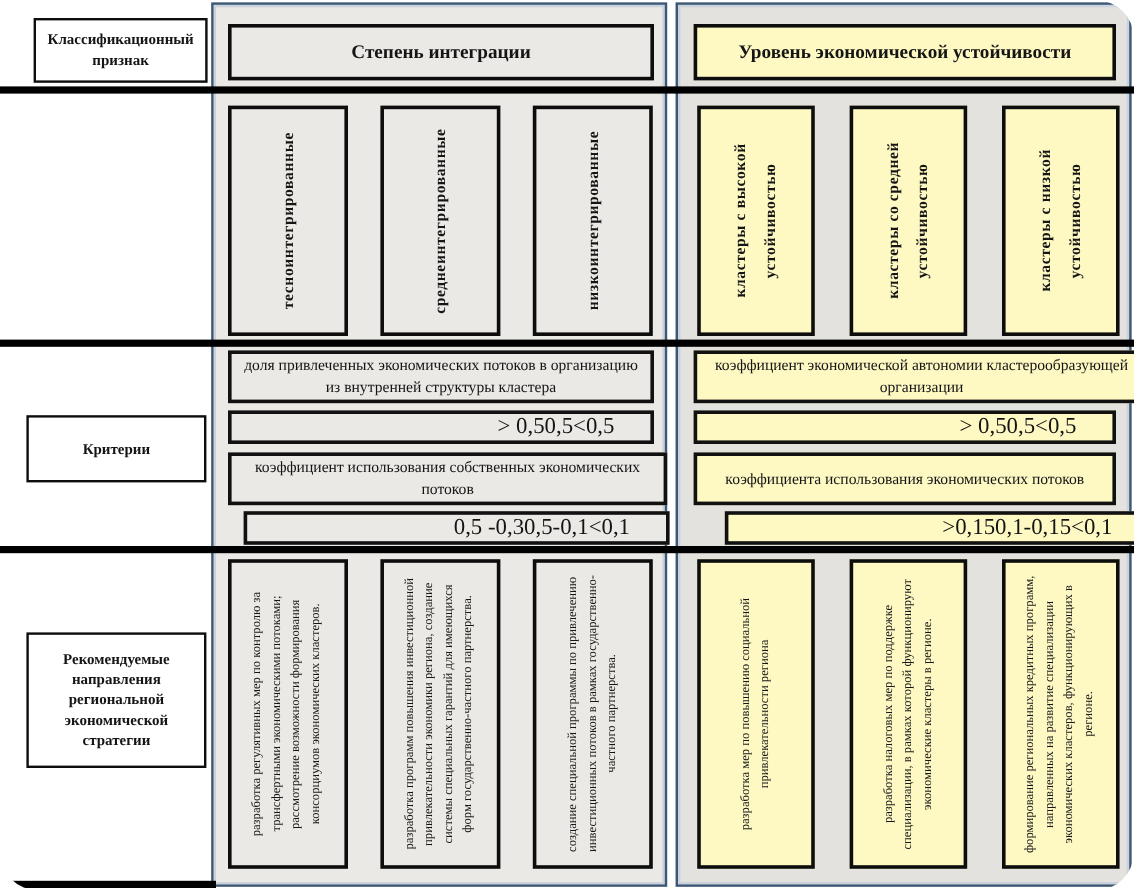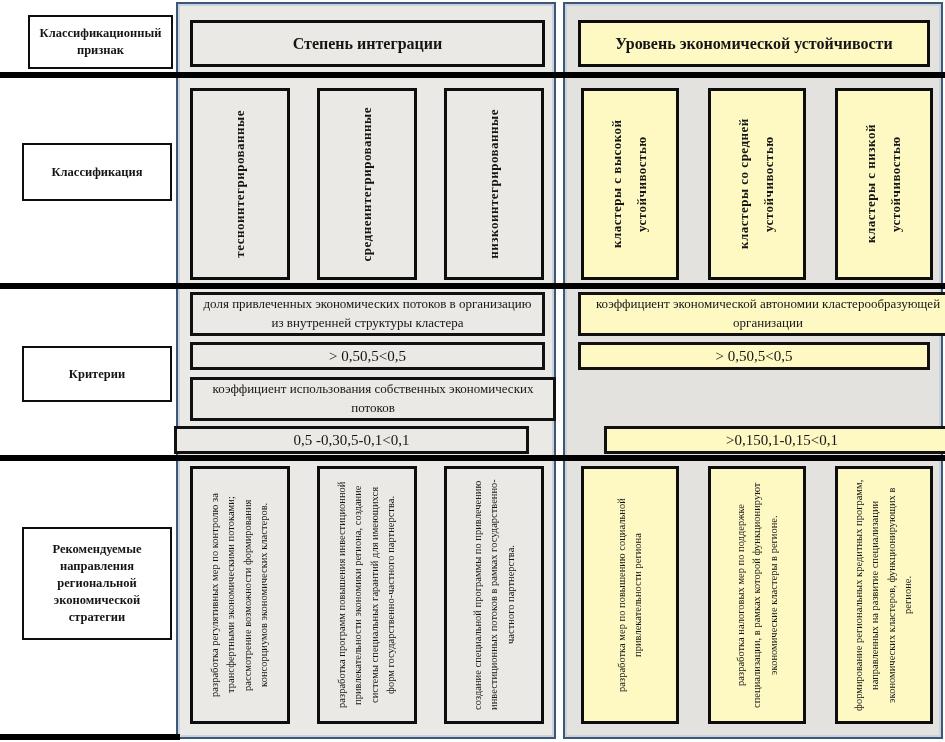--- a/index.html
+++ b/index.html
@@ -1,18 +1,18 @@
 <!DOCTYPE html>
 <html><head>
 <meta charset="utf-8">
 <style>
   html,body{margin:0;padding:0;background:#fff;}
   .canvas{
     position:relative;width:945px;height:742px;background:#fff;overflow:hidden;
-    font-family:"Liberation Serif","DejaVu Serif",serif;color:#151515;
+    font-family:"Liberation Serif","DejaVu Serif",serif;color:#151515;border-radius:32px;
   }
   
   .panel{
     position:absolute;top:2px;height:733px;
     border:2px solid #3b5876;
     box-shadow:inset 0 0 0 2px #c9d2dd;
   }
   .panel.p1{left:176px;width:376px;background:#ebe9e5;}
   .panel.p2{left:563px;width:376px;background:#e3e2de;}
   
@@ -20,21 +20,21 @@
   .hline.short{width:180px;}
   
   .box{position:absolute;display:flex;align-items:center;justify-content:center;
        text-align:center;z-index:6;box-sizing:border-box;}
   .lbox{border:2px solid #0d0d0d;background:#fff;font-weight:bold;font-size:12.5px;line-height:1.35;padding:2px 6px;}
   .hdr{border:3px solid #0d0d0d;font-weight:bold;font-size:16px;}
   .p1fill{background:#ebe9e5;}
   .p2fill{background:#fef9c3;}
   .cls{border:3px solid #0d0d0d;font-weight:bold;font-size:13px;}
   .crit{border:3px solid #111;font-size:13px;line-height:1.45;padding:2px 4px;}
-  .vals{border:3px solid #111;font-size:15px;justify-content:center;padding:0 30px;z-index:6;position:absolute;display:flex;align-items:center;box-sizing:border-box;}
+  .vals{border:3px solid #111;font-size:19px;justify-content:flex-end;padding:0 30px;z-index:6;position:absolute;display:flex;align-items:center;box-sizing:border-box;}
   .strat{border:3px solid #0d0d0d;font-size:10.5px;}
   
   .vt{writing-mode:vertical-rl;transform:rotate(180deg);text-align:center;
       max-height:100%;line-height:1.55;}
   .cls .vt{line-height:1.9;letter-spacing:.5px;}
   .strat .vt{max-height:96%;}
 </style>
 </head>
 <body>
 
@@ -42,21 +42,20 @@
 
   <div class="panel p1"></div>
   <div class="panel p2"></div>
 
   <div class="hline" style="top:72px"></div>
   <div class="hline" style="top:283px"></div>
   <div class="hline" style="top:455px"></div>
   <div class="hline short" style="top:734px"></div>
 
   <div class="box lbox" style="left:28px;top:15px;width:145px;height:54px">Классификационный признак</div>
-  <div class="box lbox" style="left:22px;top:143px;width:150px;height:58px">Классификация</div>
   <div class="box lbox" style="left:22px;top:346px;width:150px;height:56px">Критерии</div>
   <div class="box lbox" style="left:22px;top:527px;width:150px;height:113px">Рекомендуемые направления региональной экономической стратегии</div>
 
   <div class="box hdr p1fill" style="left:190px;top:20px;width:355px;height:47px">Степень интеграции</div>
   <div class="box hdr p2fill" style="left:578px;top:20px;width:352px;height:47px">Уровень экономической устойчивости</div>
 
   <div class="box cls p1fill" style="left:190px;top:88px;width:100px;height:192px">
     <span class="vt">тесноинтегрированные</span>
   </div>
   <div class="box cls p1fill" style="left:317px;top:88px;width:100px;height:192px">
@@ -76,32 +75,33 @@
     <span class="vt">кластеры с низкой устойчивостью</span>
   </div>
 
   <div class="box crit p1fill" style="left:190px;top:292px;width:355px;height:44px">доля привлеченных экономических потоков в организацию из внутренней структуры кластера</div>
   <div class="vals p1fill" style="left:190px;top:342px;width:355px;height:28px">
     <span>&gt; 0,5</span>
     <span>0,5</span>
     <span>&lt;0,5</span>
   </div>
   <div class="box crit p1fill" style="left:190px;top:377px;width:366px;height:44px">коэффициент использования собственных экономических потоков</div>
-  <div class="vals p1fill" style="left:174px;top:426px;width:355px;height:28px">
+  <div class="vals p1fill" style="left:203px;top:426px;width:355px;height:28px">
     <span>0,5 -0,3</span>
     <span>0,5-0,1</span>
     <span>&lt;0,1</span>
   </div>
 
   <div class="box crit p2fill" style="left:578px;top:292px;width:380px;height:44px">коэффициент экономической автономии кластерообразующей организации</div>
   <div class="vals p2fill" style="left:578px;top:342px;width:352px;height:28px">
     <span>&gt; 0,5</span>
     <span>0,5</span>
     <span>&lt;0,5</span>
   </div>
+  <div class="box crit p2fill" style="left:578px;top:377px;width:352px;height:44px">коэффициента использования экономических потоков</div>
   <div class="vals p2fill" style="left:604px;top:426px;width:356px;height:28px">
     <span>&gt;0,15</span>
     <span>0,1-0,15</span>
     <span>&lt;0,1</span>
   </div>
 
   <div class="box strat p1fill" style="left:190px;top:466px;width:100px;height:258px">
     <span class="vt">разработка регулятивных мер по контролю за трансфертными экономическими потоками; рассмотрение возможности формирования консорциумов экономических кластеров.</span>
   </div>
   <div class="box strat p1fill" style="left:317px;top:466px;width:100px;height:258px">

